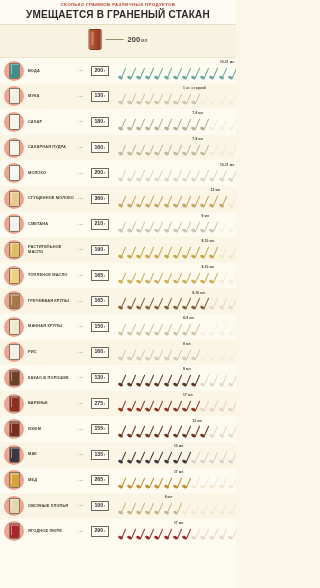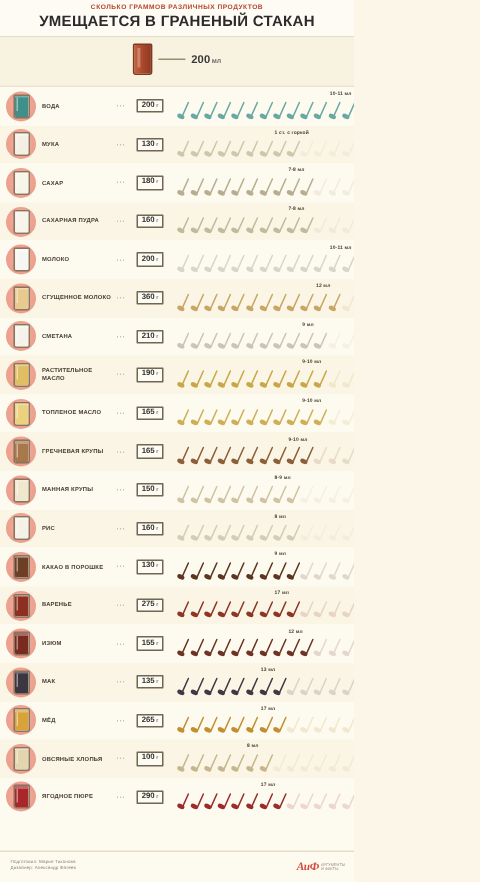--- a/index.html
+++ b/index.html
@@ -1589,24 +1589,14 @@
             <div class="spoon ghost">
               <div class="handle" style="background:#9c2b2c"></div>
               <div class="bowl" style="background:#9c2b2c"></div>
             </div>
           </div>
         </div>
       </div>
     </div>
 
 
-  <div class="footer">
-    <div class="credits">
-      <div>Подготовил: Мария Тихонова</div>
-      <div>Дизайнер: Александр Фатеев</div>
-    </div>
-    <div class="aif">
-      <span class="aif-mark">АиФ</span>
-      <span class="aif-sub">АРГУМЕНТЫ И ФАКТЫ</span>
-    </div>
-  </div>
 
 </div>
 
 </body></html>

